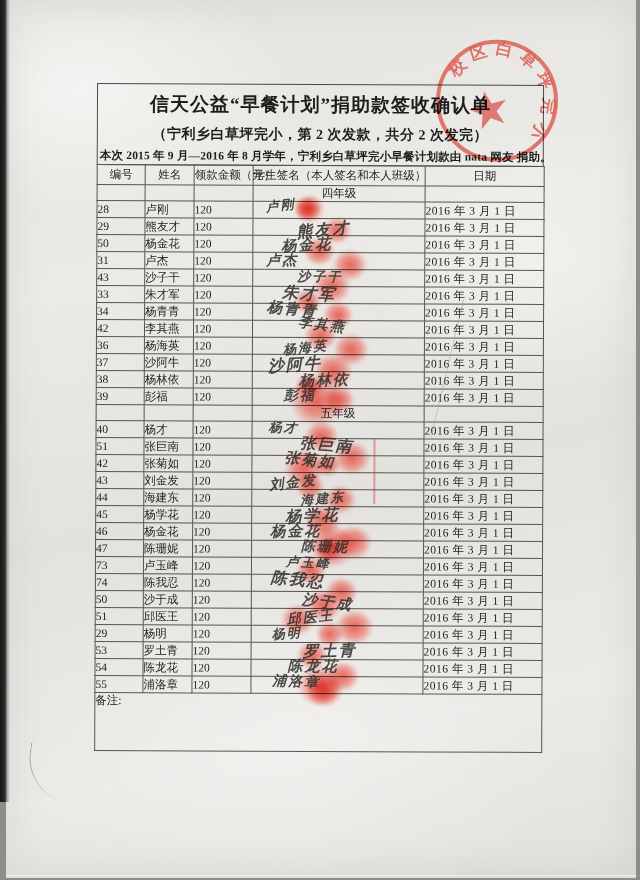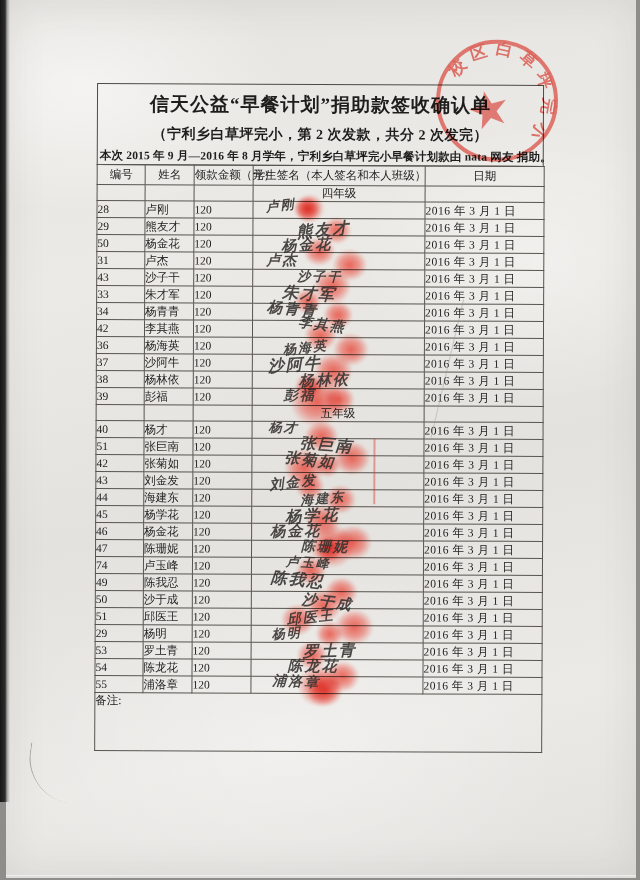--- a/index.html
+++ b/index.html
@@ -325,31 +325,31 @@
           <td class="c0">47</td>
           <td class="c1">陈珊妮</td>
           <td class="c2">120</td>
           <td class="c3">
             <span class="blob" style="width: 27px; height: 24.84px; left: 63px; top: -4px;"></span>
             <span class="sig" style="left: 49px; top: -1px; font-size: 14px; transform: rotate(1deg);">陈珊妮</span>
           </td>
           <td class="c4">2016 年 3 月 1 日</td>
         </tr>
         <tr class="data-row">
-          <td class="c0">74</td>
+          <td class="c0">73</td>
           <td class="c1">卢玉峰</td>
           <td class="c2">120</td>
           <td class="c3">
             <span class="blob" style="width: 30px; height: 27.6px; left: 44px; top: -1px;"></span>
             <span class="sig" style="left: 34px; top: -2px; font-size: 13px; transform: rotate(3deg);">卢玉峰</span>
           </td>
           <td class="c4">2016 年 3 月 1 日</td>
         </tr>
         <tr class="data-row">
-          <td class="c0">49</td>
+          <td class="c0">74</td>
           <td class="c1">陈我忍</td>
           <td class="c2">120</td>
           <td class="c3">
             <span class="blob" style="width: 33px; height: 30.36px; left: 73px; top: 2px;"></span>
             <span class="sig" style="left: 19px; top: -3px; font-size: 16px; transform: rotate(5deg);">陈我忍</span>
           </td>
           <td class="c4">2016 年 3 月 1 日</td>
         </tr>
         <tr class="data-row">
           <td class="c0">50</td>

